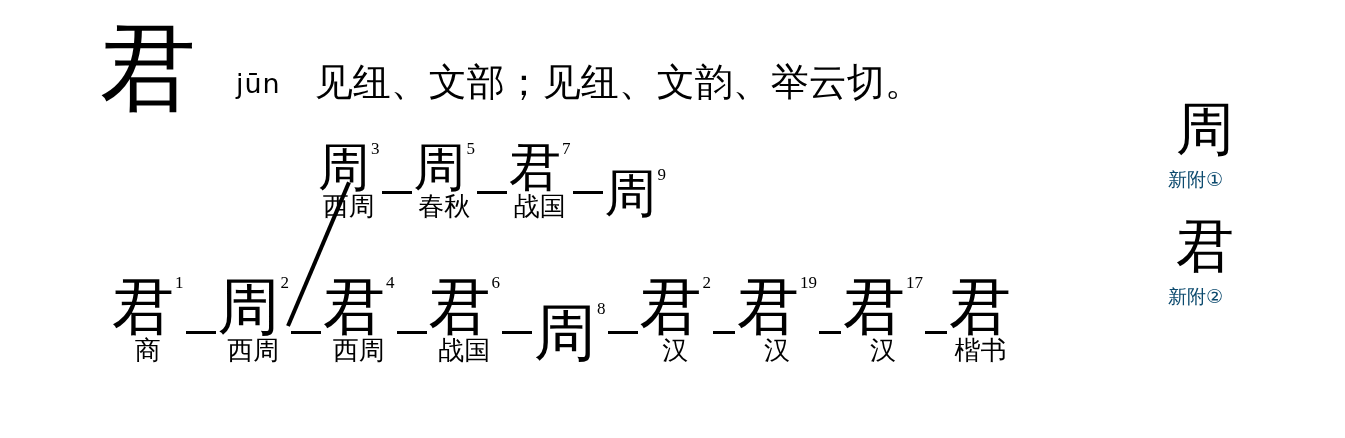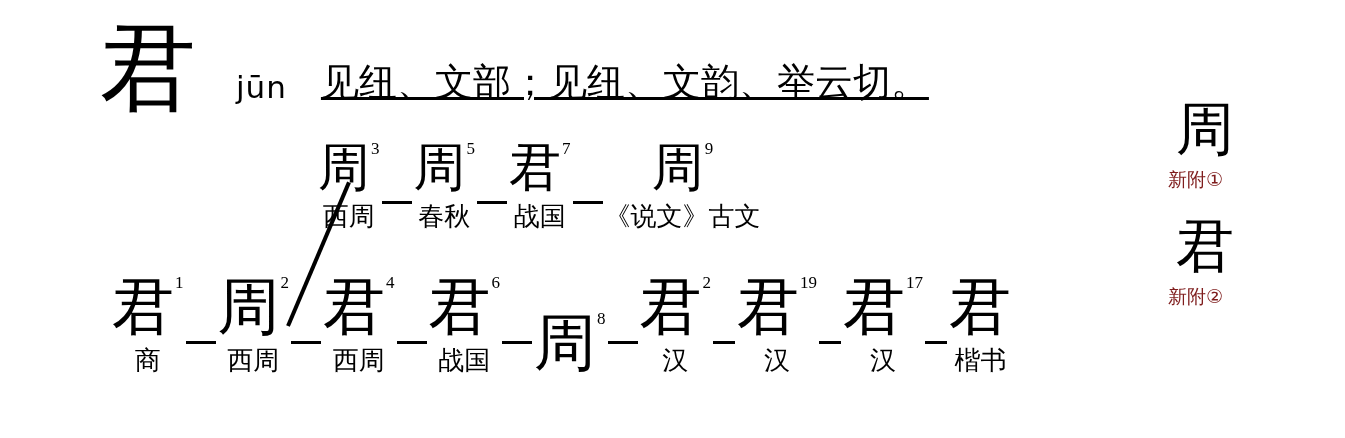--- a/index.html
+++ b/index.html
@@ -31,33 +31,32 @@
   #headword {
     font-family: "Liberation Serif", "DejaVu Serif", serif;
     font-size: 96px;
     line-height: 0.95;
     font-weight: 400;
     letter-spacing: 0;
     color: #000;
   }
   #pinyin {
     font-family: "DejaVu Sans", "Liberation Sans", sans-serif;
-    font-size: 31px;
+    font-size: 27px;
     margin-left: 40px;
-    margin-bottom: 9px;
+    margin-bottom: 15px;
     letter-spacing: 1px;
   }
   #gloss {
     font-family: "Liberation Serif", "DejaVu Serif", serif;
     font-size: 38px;
     margin-left: 34px;
     margin-bottom: 6px;
     letter-spacing: 0px;
     white-space: nowrap;
-    text-decoration: underline;
   }
 
   
   .chart-row {
     position: absolute;
     display: flex;
     align-items: flex-end;
   }
   .cell {
     display: flex;
@@ -83,21 +82,21 @@
     line-height: 1;
     margin-left: 1px;
     position: relative;
     top: -2px;
   }
   .era {
     font-family: "Liberation Serif", "DejaVu Serif", serif;
     font-size: 26px;
     line-height: 1;
     white-space: nowrap;
-    margin-top: 10px;
+    margin-top: 0;
   }
   .dash {
     width: 30px;
     height: 3px;
     background: #000;
     margin: 0 2px 38px 2px;
     flex: 0 0 auto;
   }
   .dash.short { width: 22px; }
 
@@ -147,21 +146,21 @@
   .supp-glyph {
     font-family: "Liberation Serif", "DejaVu Serif", serif;
     font-size: 58px;
     line-height: 1.05;
     color: #000;
     margin-left: 8px;
   }
   .supp-label {
     font-family: "DejaVu Sans", "Liberation Sans", sans-serif;
     font-size: 19px;
-    color: #7f1d1d;
+    color: #0c4a6e;
     margin-top: 6px;
     white-space: nowrap;
   }
 </style>
 </head>
 <body>
 
 <div id="page">
 
   <div id="header-row">
@@ -202,21 +201,20 @@
       <div class="era">战国</div>
     </div>
 
     <div class="dash"></div>
 
     <div class="cell">
       <div class="glyph-wrap">
         <span class="glyph">周</span>
         <span class="sup">9</span>
       </div>
-      <div class="era">《说文》古文</div>
     </div>
 
   </div>
 
   <div class="chart-row" id="row-lower">
 
     <div class="cell">
       <div class="glyph-wrap">
         <span class="glyph">君</span>
         <span class="sup">1</span>

